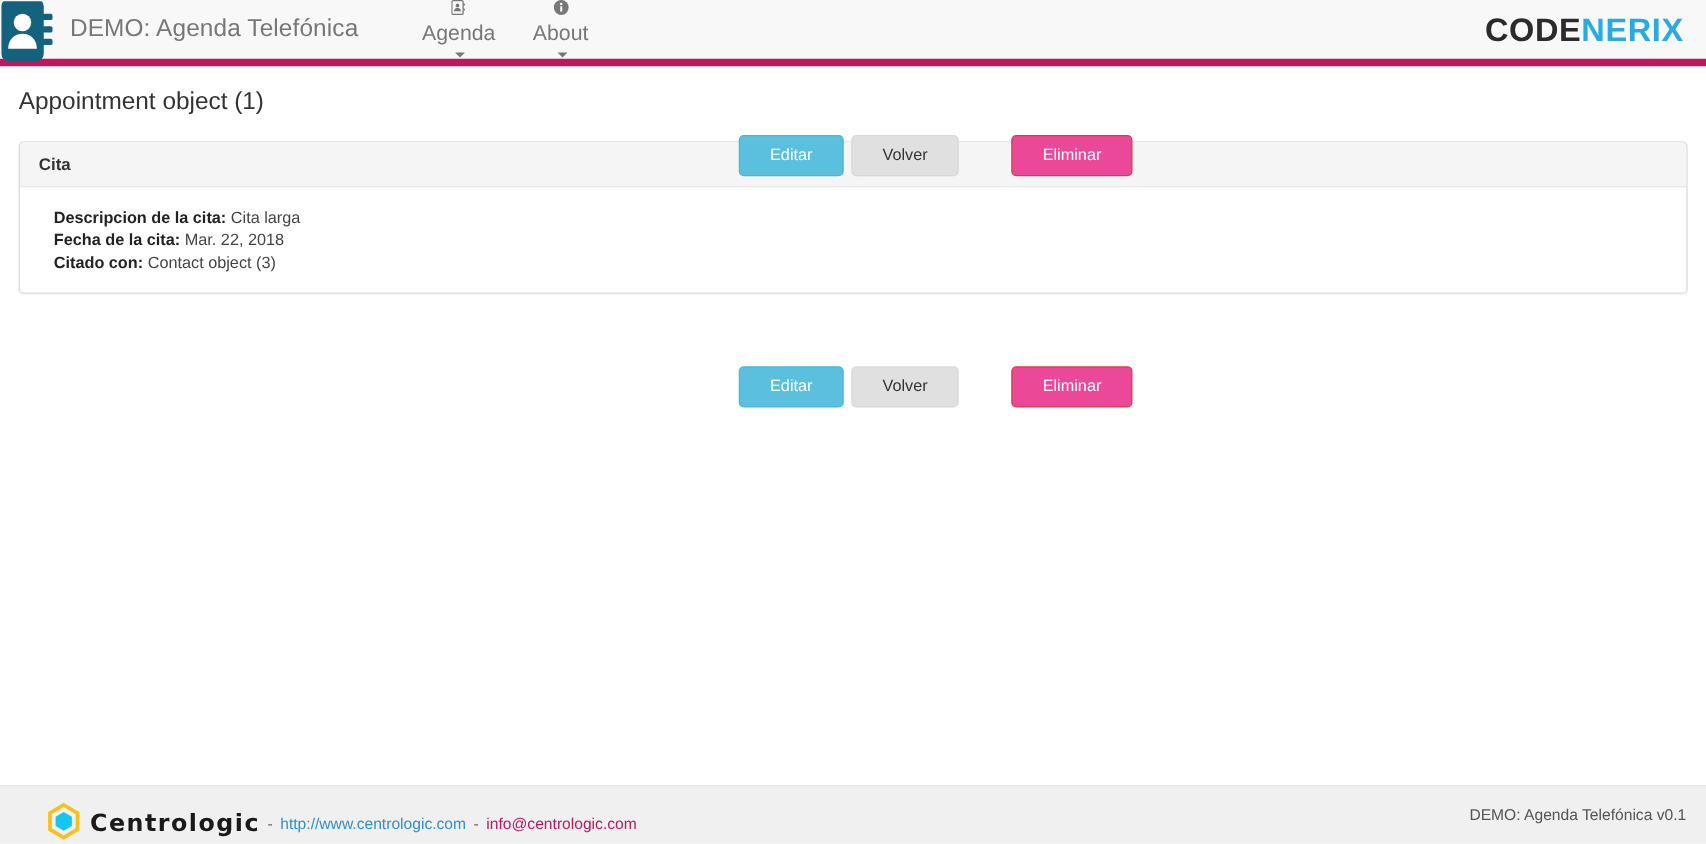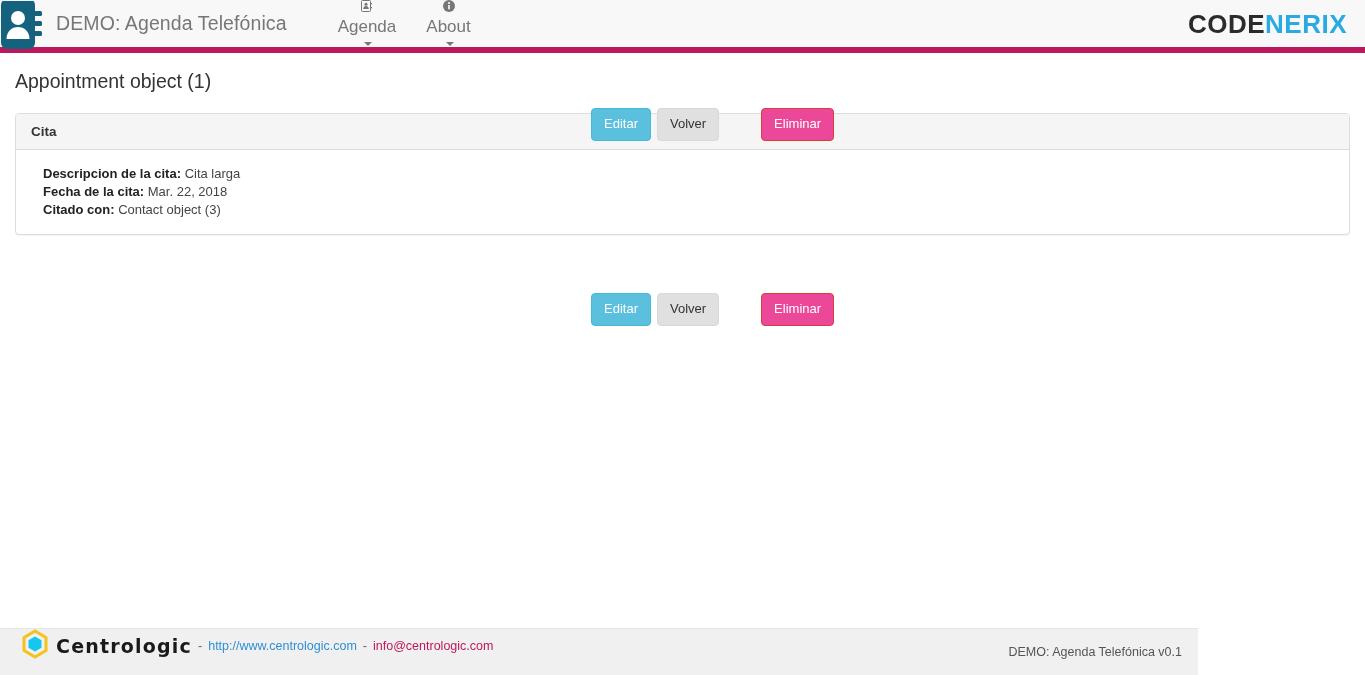--- a/index.html
+++ b/index.html
@@ -99,21 +99,21 @@
     top: 55px;
   }
   .btn-group {
     display: flex;
     gap: 6px;
   }
   .btn {
     font-family: "Liberation Sans", sans-serif;
     font-size: 13px;
     line-height: 1.42857;
-    padding: 6px 12px;
+    padding: 6px 24px;
     border-radius: 4px;
     border: 1px solid transparent;
     cursor: pointer;
     white-space: nowrap;
     display: inline-block;
   }
   .btn-info {
     background: #5bc0de;
     border-color: #46b8da;
     color: #ffffff;
@@ -176,26 +176,27 @@
     left: 591px;
     top: 240px;
   }
 
   .main-wrap { position: relative; }
 
   
   .footer {
     position: absolute;
     left: 0; bottom: 0;
-    width: 1198px;
+    width: 1365px;
     height: 47px;
     background: #f0f0f0;
     border-top: 1px solid #e6e6e6;
     display: flex;
-    align-items: flex-start;
+    align-items: flex-end;
+    padding-left: 16px;
   }
   .footer-left {
     display: flex;
     align-items: center;
     margin-left: 20px;
     gap: 6px;
     font-size: 12.5px;
     color: #555555;
     white-space: nowrap;
   }

